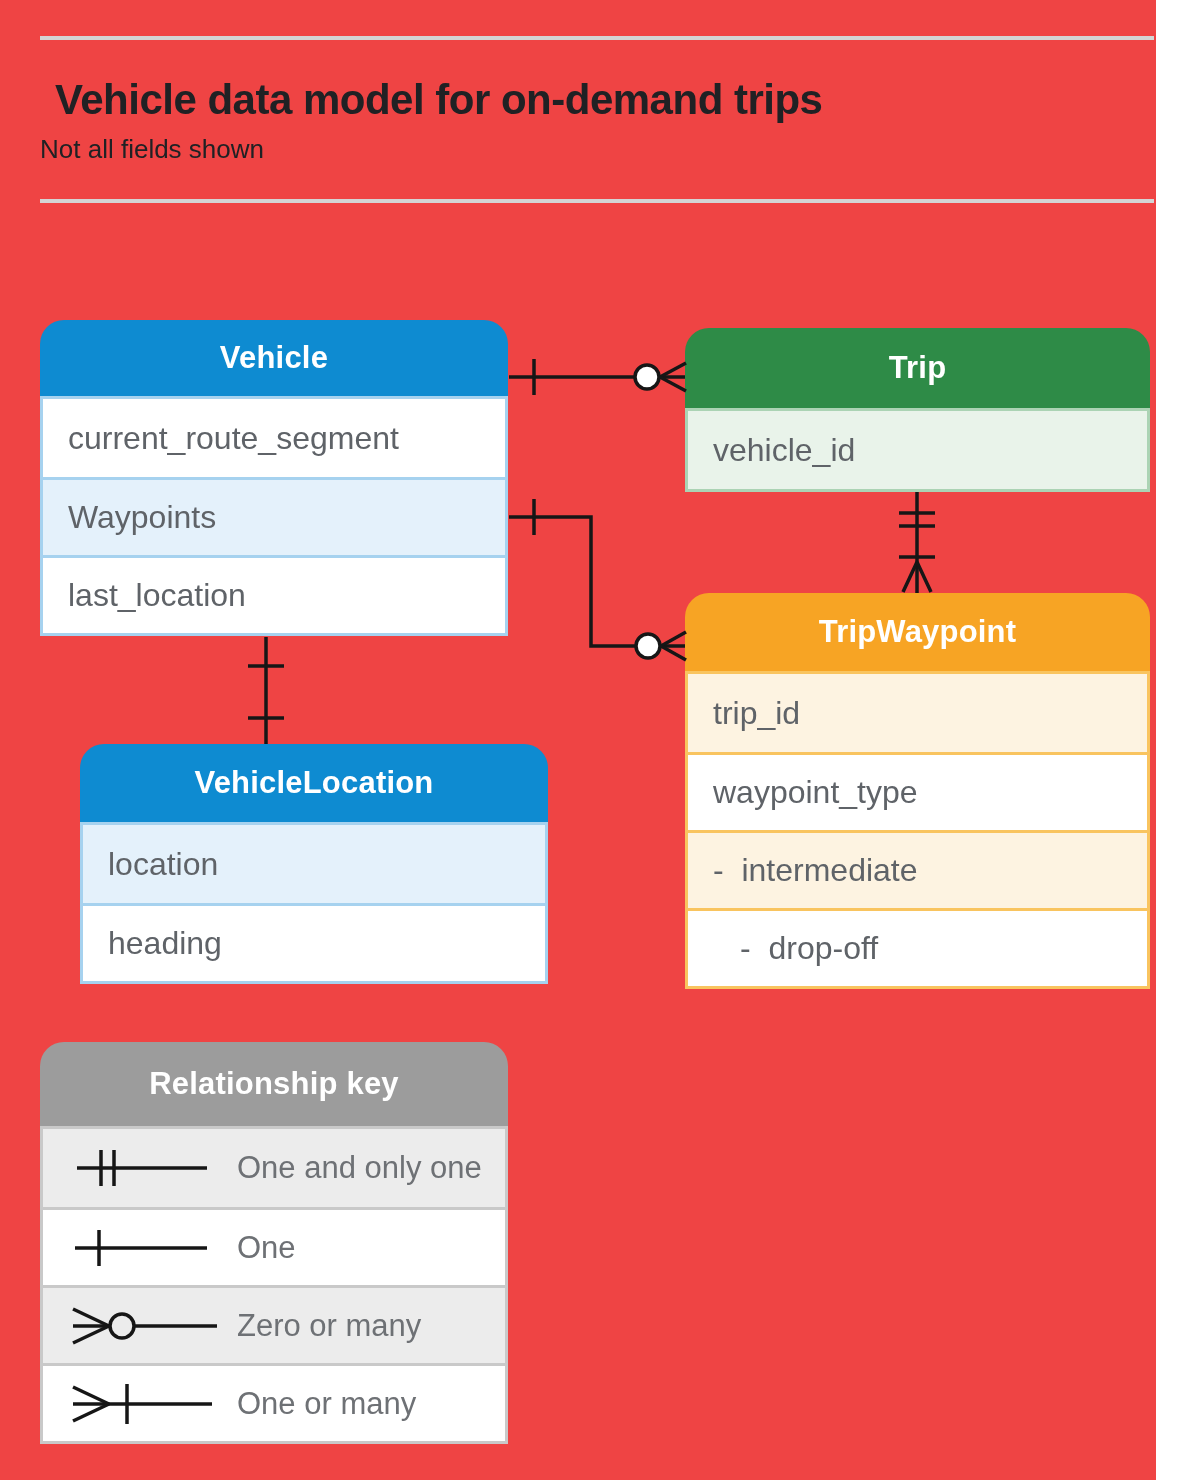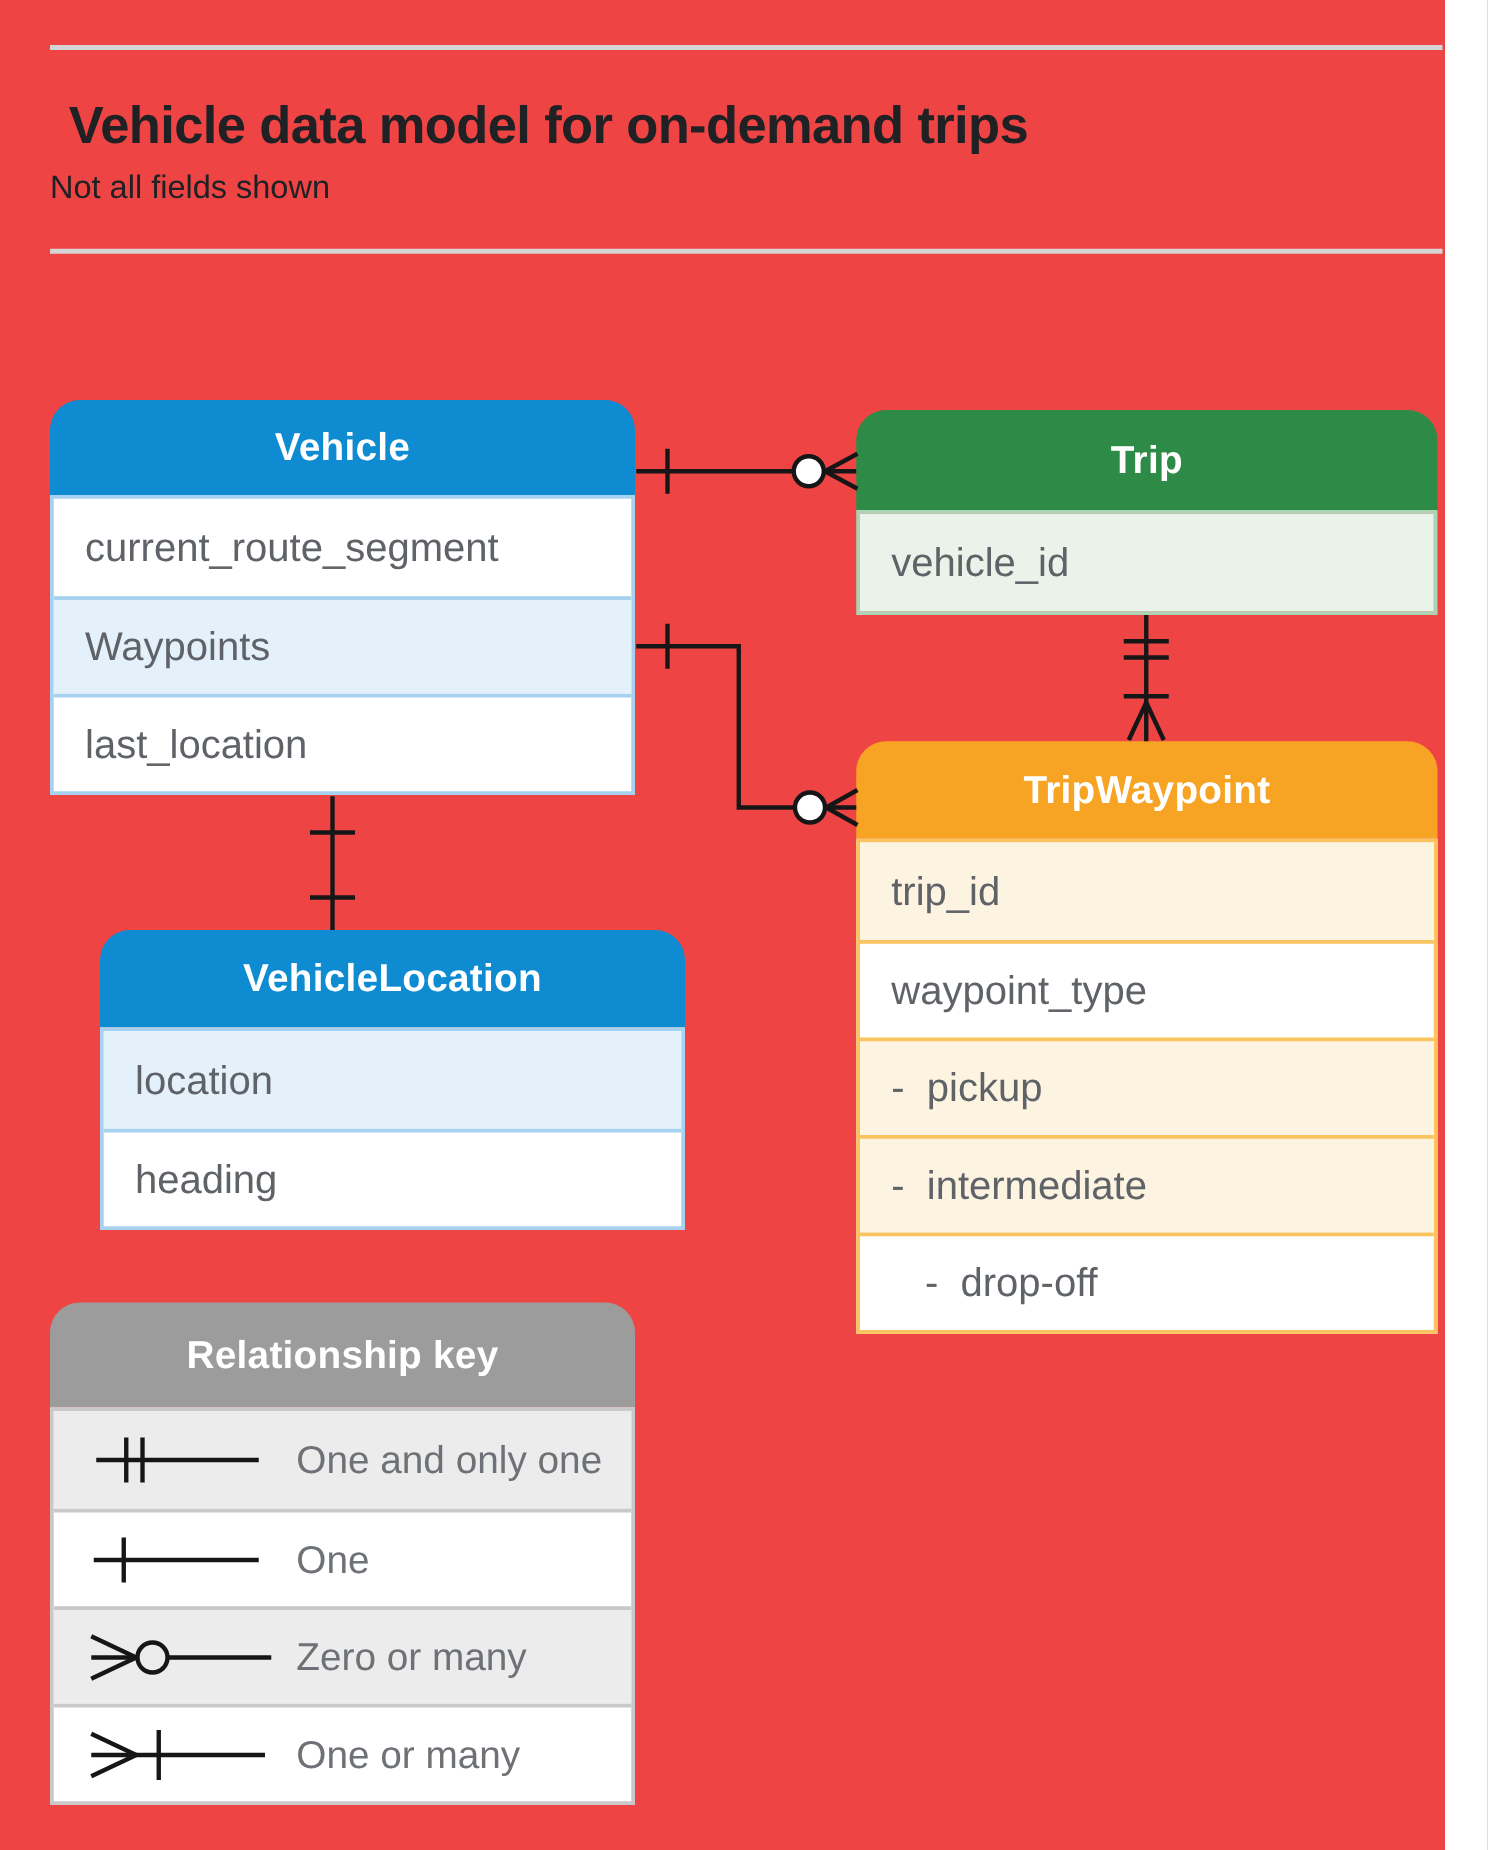--- a/index.html
+++ b/index.html
@@ -109,21 +109,20 @@
     </div>
   </div>
 
   <div class="entity theme-orange" id="entity-trip-waypoint">
     <div class="entity-header">
       <span>TripWaypoint</span>
     </div>
     <div class="entity-body">
       <div class="row tint"><span>trip_id</span></div>
       <div class="row"><span>waypoint_type</span></div>
-      <div class="row tint indent"><span>-  pickup</span></div>
       <div class="row tint indent"><span>-  intermediate</span></div>
       <div class="row indent"><span>-  drop-off</span></div>
     </div>
   </div>
 
   <div class="entity theme-blue" id="entity-vehicle-location">
     <div class="entity-header">
       <span>VehicleLocation</span>
     </div>
     <div class="entity-body">

